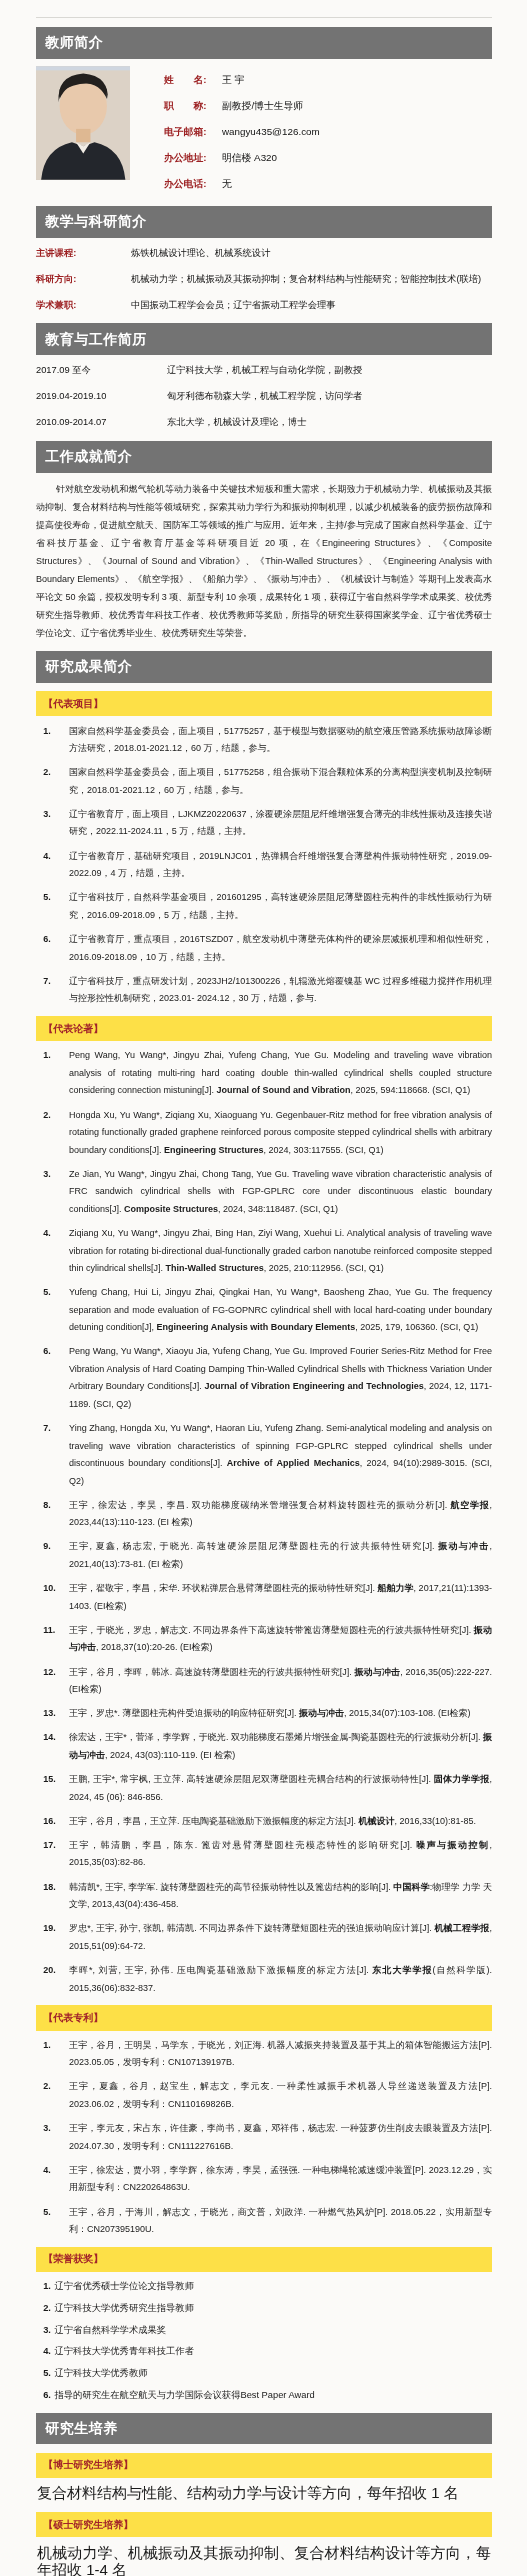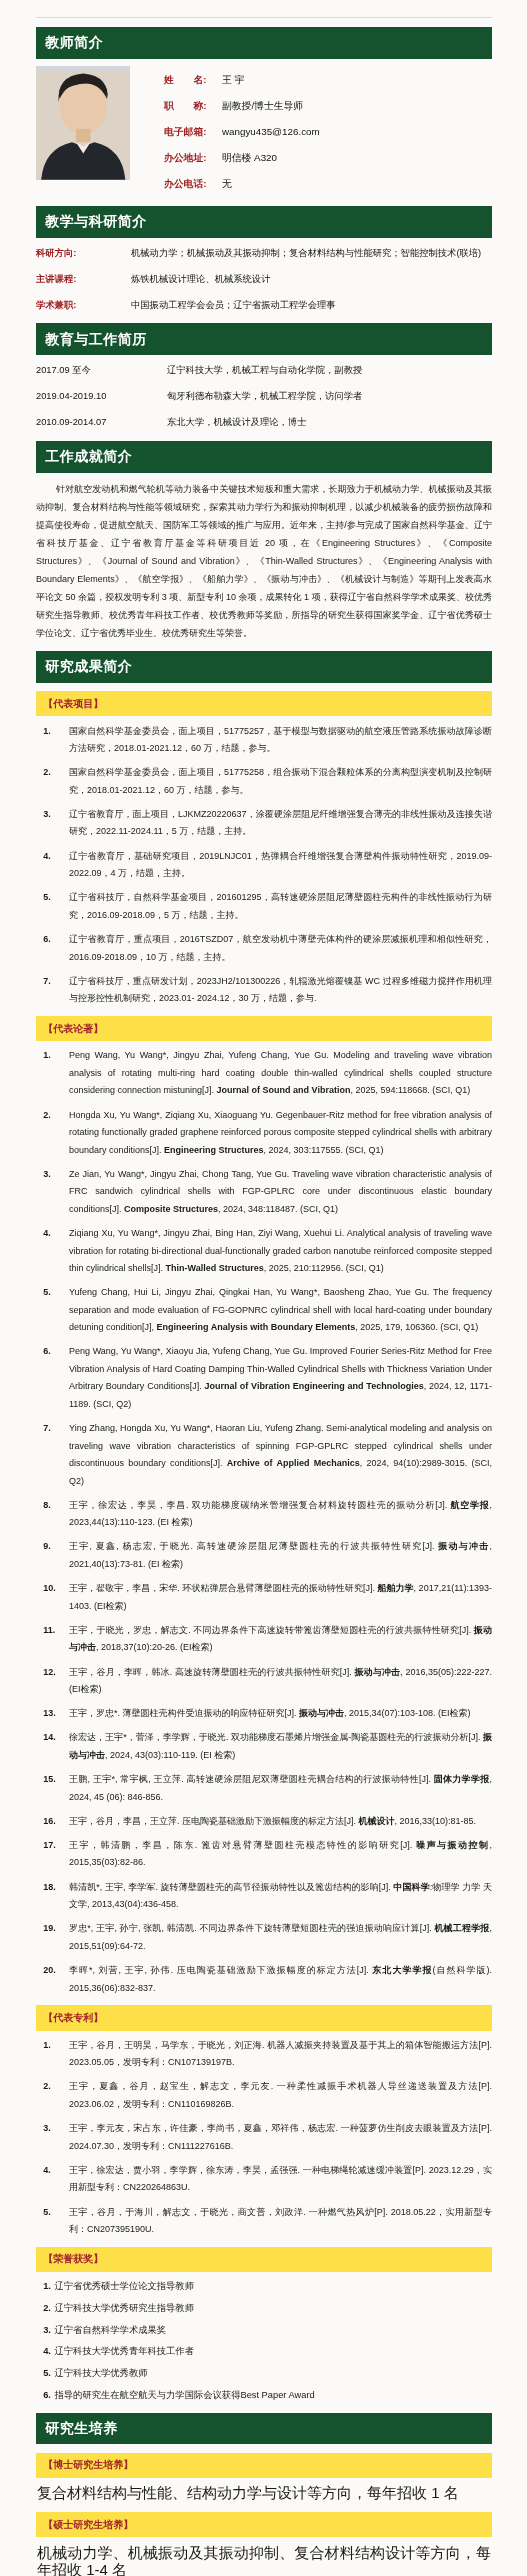--- a/index.html
+++ b/index.html
@@ -1,20 +1,20 @@
 <!DOCTYPE html>
 <html lang="zh" style="font-size:8.2px"><head>
 <meta charset="utf-8">
 <style>
   html,body{margin:0;padding:0;}
   body{background:#ffffff;font-family:"Liberation Sans","DejaVu Sans",sans-serif;color:#1a1a1a;}
   .page{width:528px;min-height:2706px;margin:0 auto;background:#fbfaf8;box-sizing:border-box;
         padding:16.5px 36px 36px;}
   .top-rule{border-top:0.5px solid #d9d8d4;height:0;margin-bottom:6.2px;}
-  .bar{background:#14532d;color:#ffffff;font-weight:bold;font-size:14px;line-height:1.25;
+  .bar{background:#737373;color:#ffffff;font-weight:bold;font-size:14px;line-height:1.25;
        padding:7.2px 9.3px;margin:9.3px 0 7.2px;letter-spacing:0.5px;}
   .bar:first-of-type{margin-top:0;}
   
   .profile{display:flex;align-items:flex-start;margin:7.2px 0 3.1px;}
   .photo{width:94px;height:114px;flex:none;background:#d9cfc4;overflow:hidden;}
   .photo svg{display:block;}
   .fields{margin-left:34px;flex:1;padding-top:1px;}
   .frow{display:flex;line-height:26px;font-size:9.8px;}
   .flabel{color:#9c2022;font-weight:bold;width:58px;flex:none;white-space:pre;}
   .fvalue{color:#111;}
@@ -89,27 +89,27 @@
           <span class="flabel">办公电话:</span>
           <span class="fvalue">无</span>
         </div>
       </div>
   </div>
 
   <div class="bar">教学与科研简介</div>
   <div>
 
       <div class="lrow">
+        <span class="llabel">主讲课程:</span>
+        <span class="lvalue">炼铁机械设计理论、机械系统设计</span>
+      </div>
+
+      <div class="lrow">
         <span class="llabel">科研方向:</span>
         <span class="lvalue">机械动力学；机械振动及其振动抑制；复合材料结构与性能研究；智能控制技术(联培)</span>
-      </div>
-
-      <div class="lrow">
-        <span class="llabel">主讲课程:</span>
-        <span class="lvalue">炼铁机械设计理论、机械系统设计</span>
       </div>
 
       <div class="lrow">
         <span class="llabel">学术兼职:</span>
         <span class="lvalue">中国振动工程学会会员；辽宁省振动工程学会理事</span>
       </div>
     </div>
 
   <div class="bar">教育与工作简历</div>
   <div>

